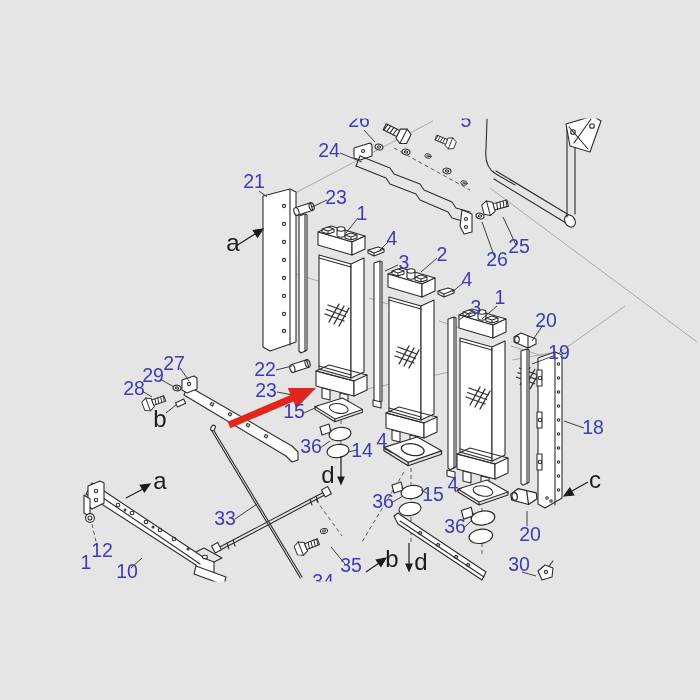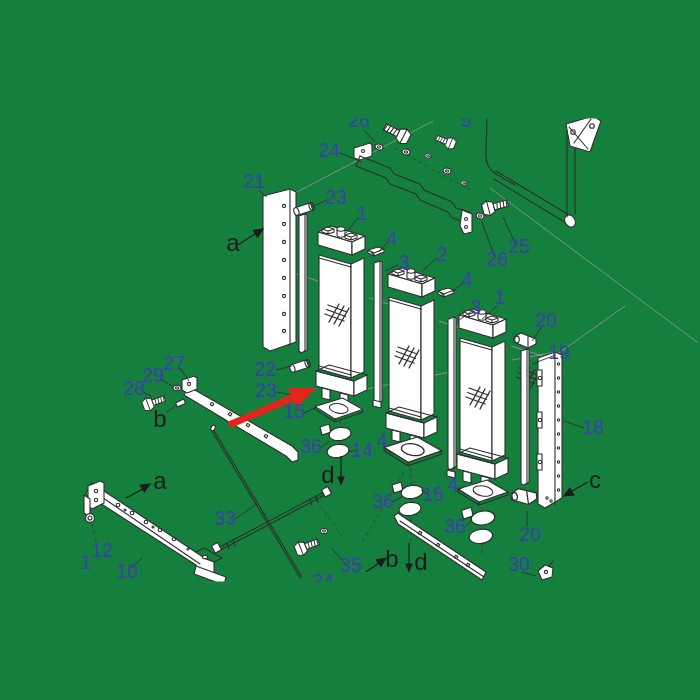--- a/index.html
+++ b/index.html
@@ -1,16 +1,16 @@
 <!DOCTYPE html>
 <html><head>
 <meta charset="utf-8">
 <style>
   html,body{margin:0;padding:0;background:#fff;}
-  .stage{position:relative;width:700px;height:700px;background:#15803d;overflow:hidden;
+  .stage{position:relative;width:700px;height:700px;background:#e5e5e5;overflow:hidden;
          font-family:"Liberation Sans",sans-serif;}
   svg{position:absolute;left:0;top:0;display:block;}
   text.num{font:19.5px "Liberation Sans",sans-serif;text-anchor:middle;}
   text.ref{font:24px "Liberation Sans",sans-serif;text-anchor:middle;}
   .dk{stroke:#2d2d2d;stroke-width:1.1;fill:none;stroke-linejoin:round;stroke-linecap:round;}
   .lt{stroke:#9a9a9a;stroke-width:0.8;fill:none;}
   .dsh{stroke:#3a3a3a;stroke-width:0.8;fill:none;stroke-dasharray:4 3;}
   .ldr{stroke:#2d2d2d;stroke-width:0.9;fill:none;}
   .wf{fill:#ffffff;}
 </style>

